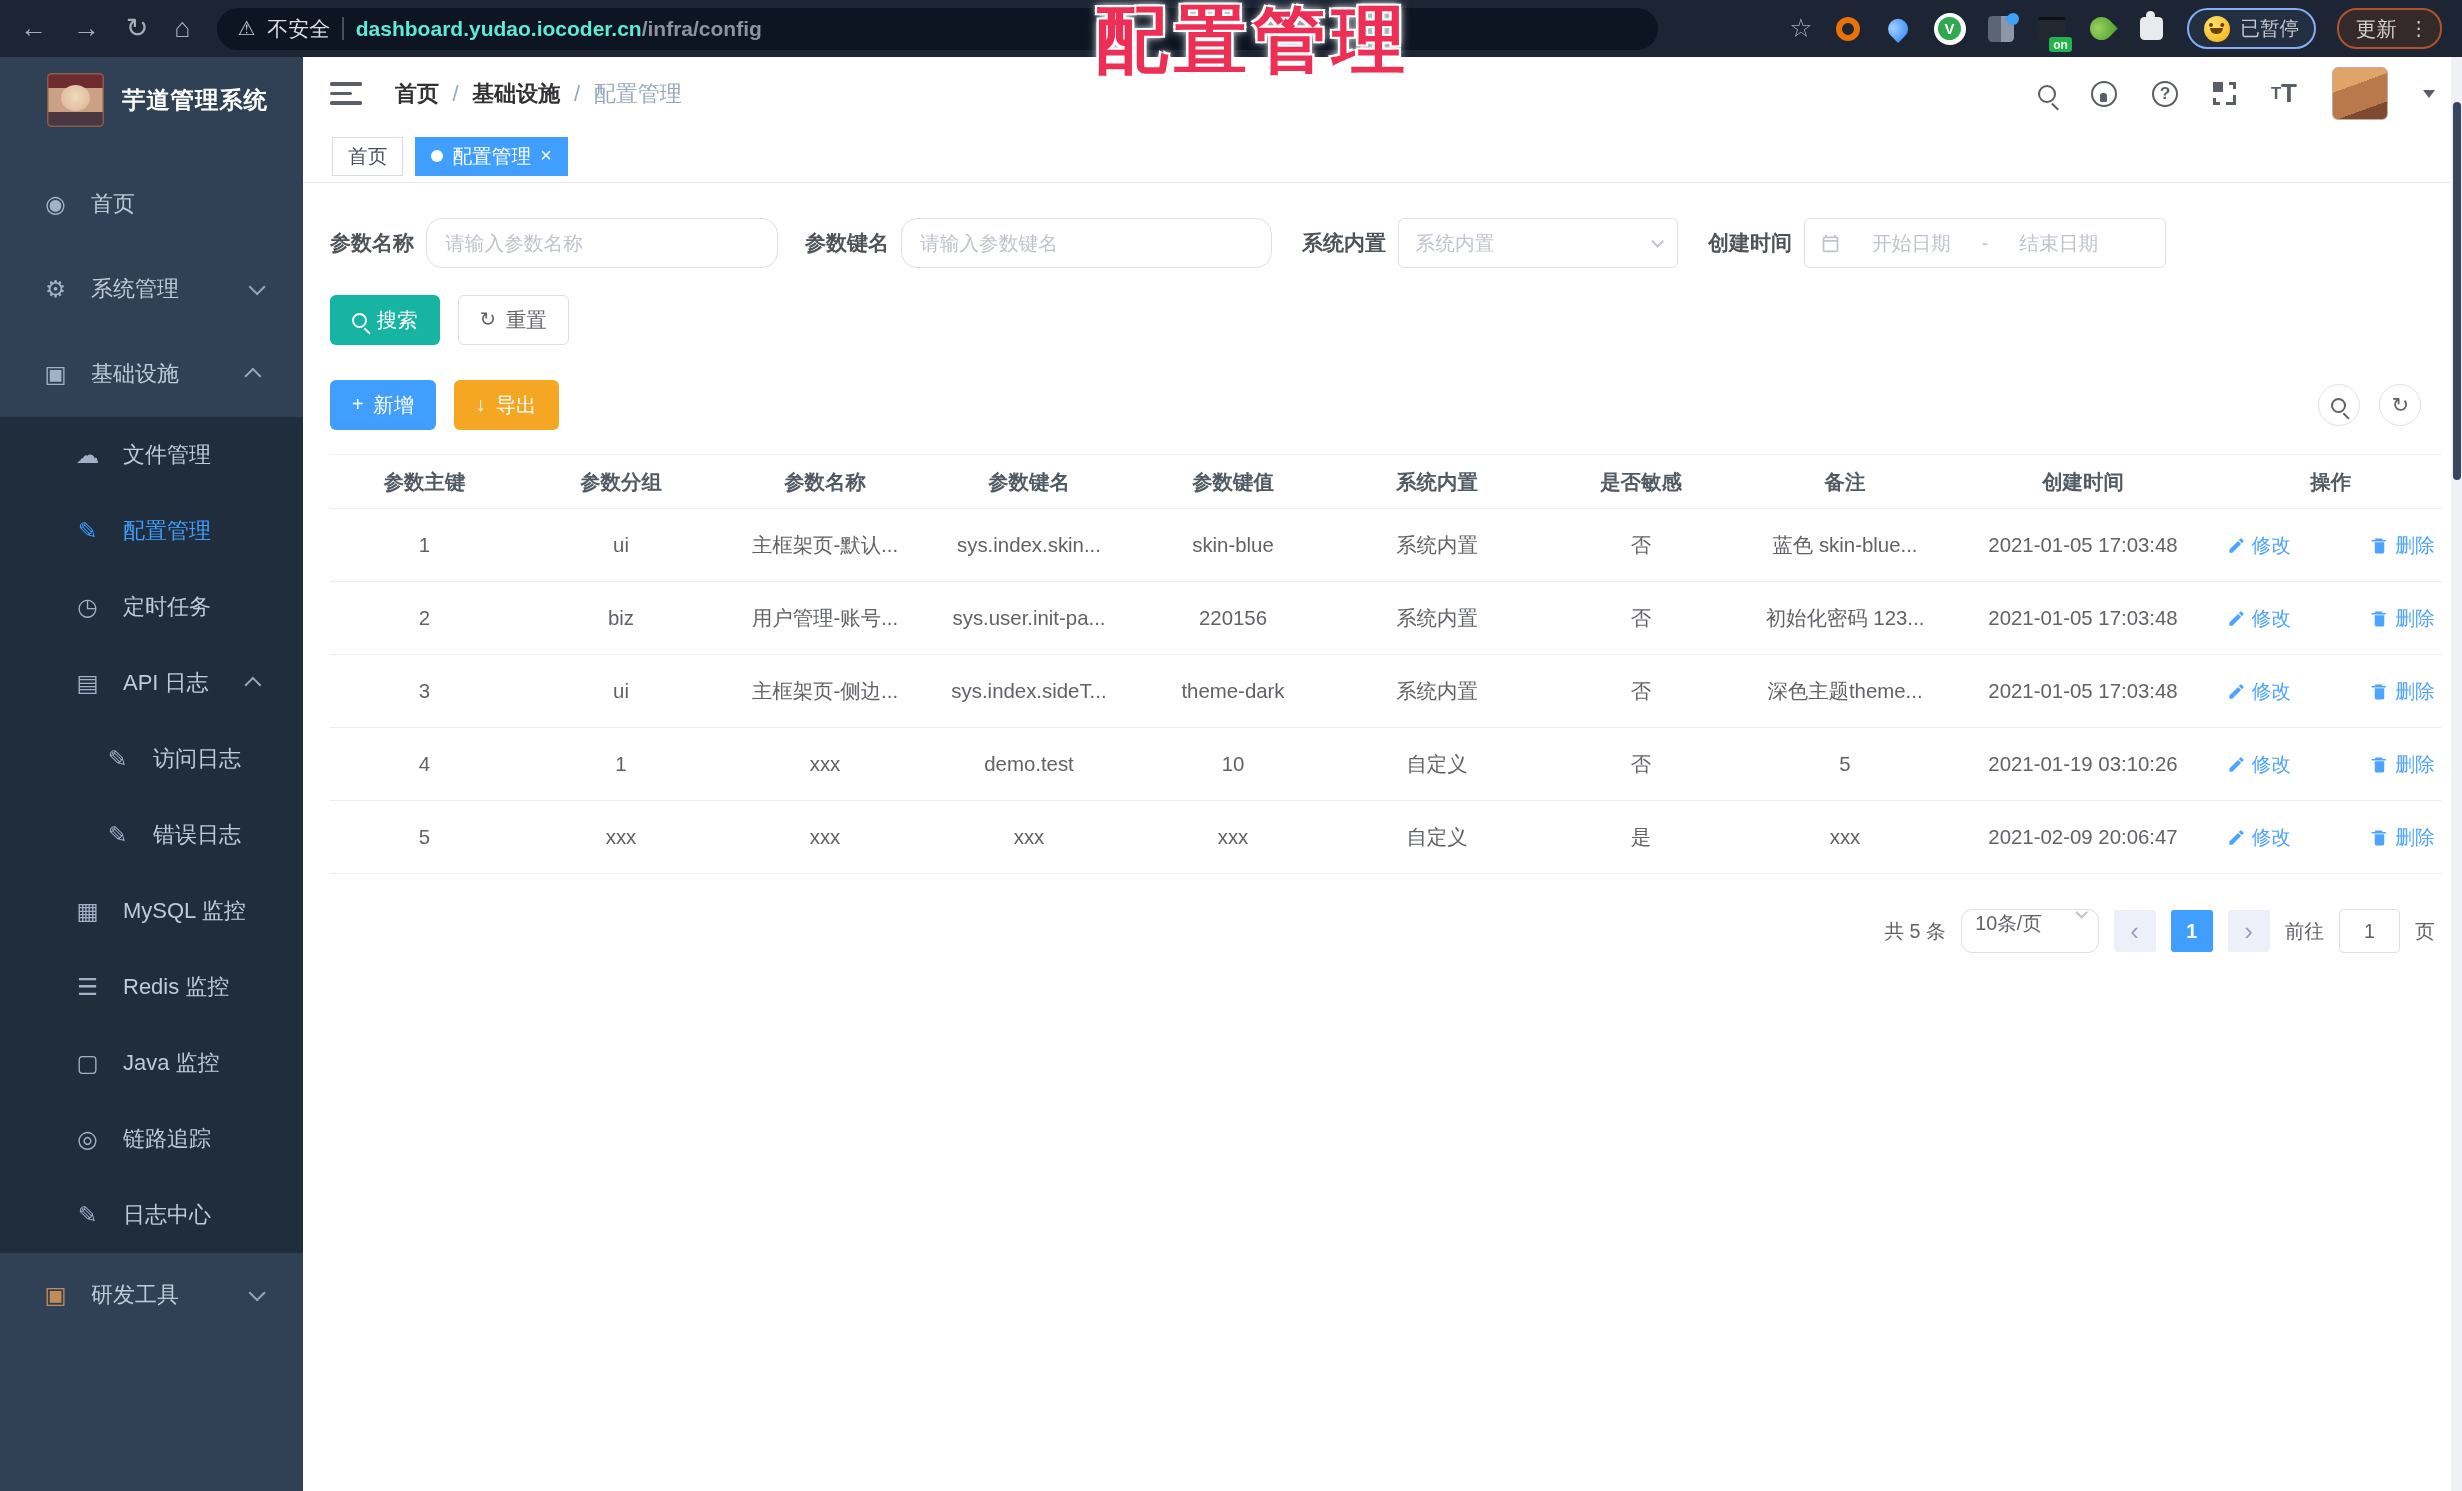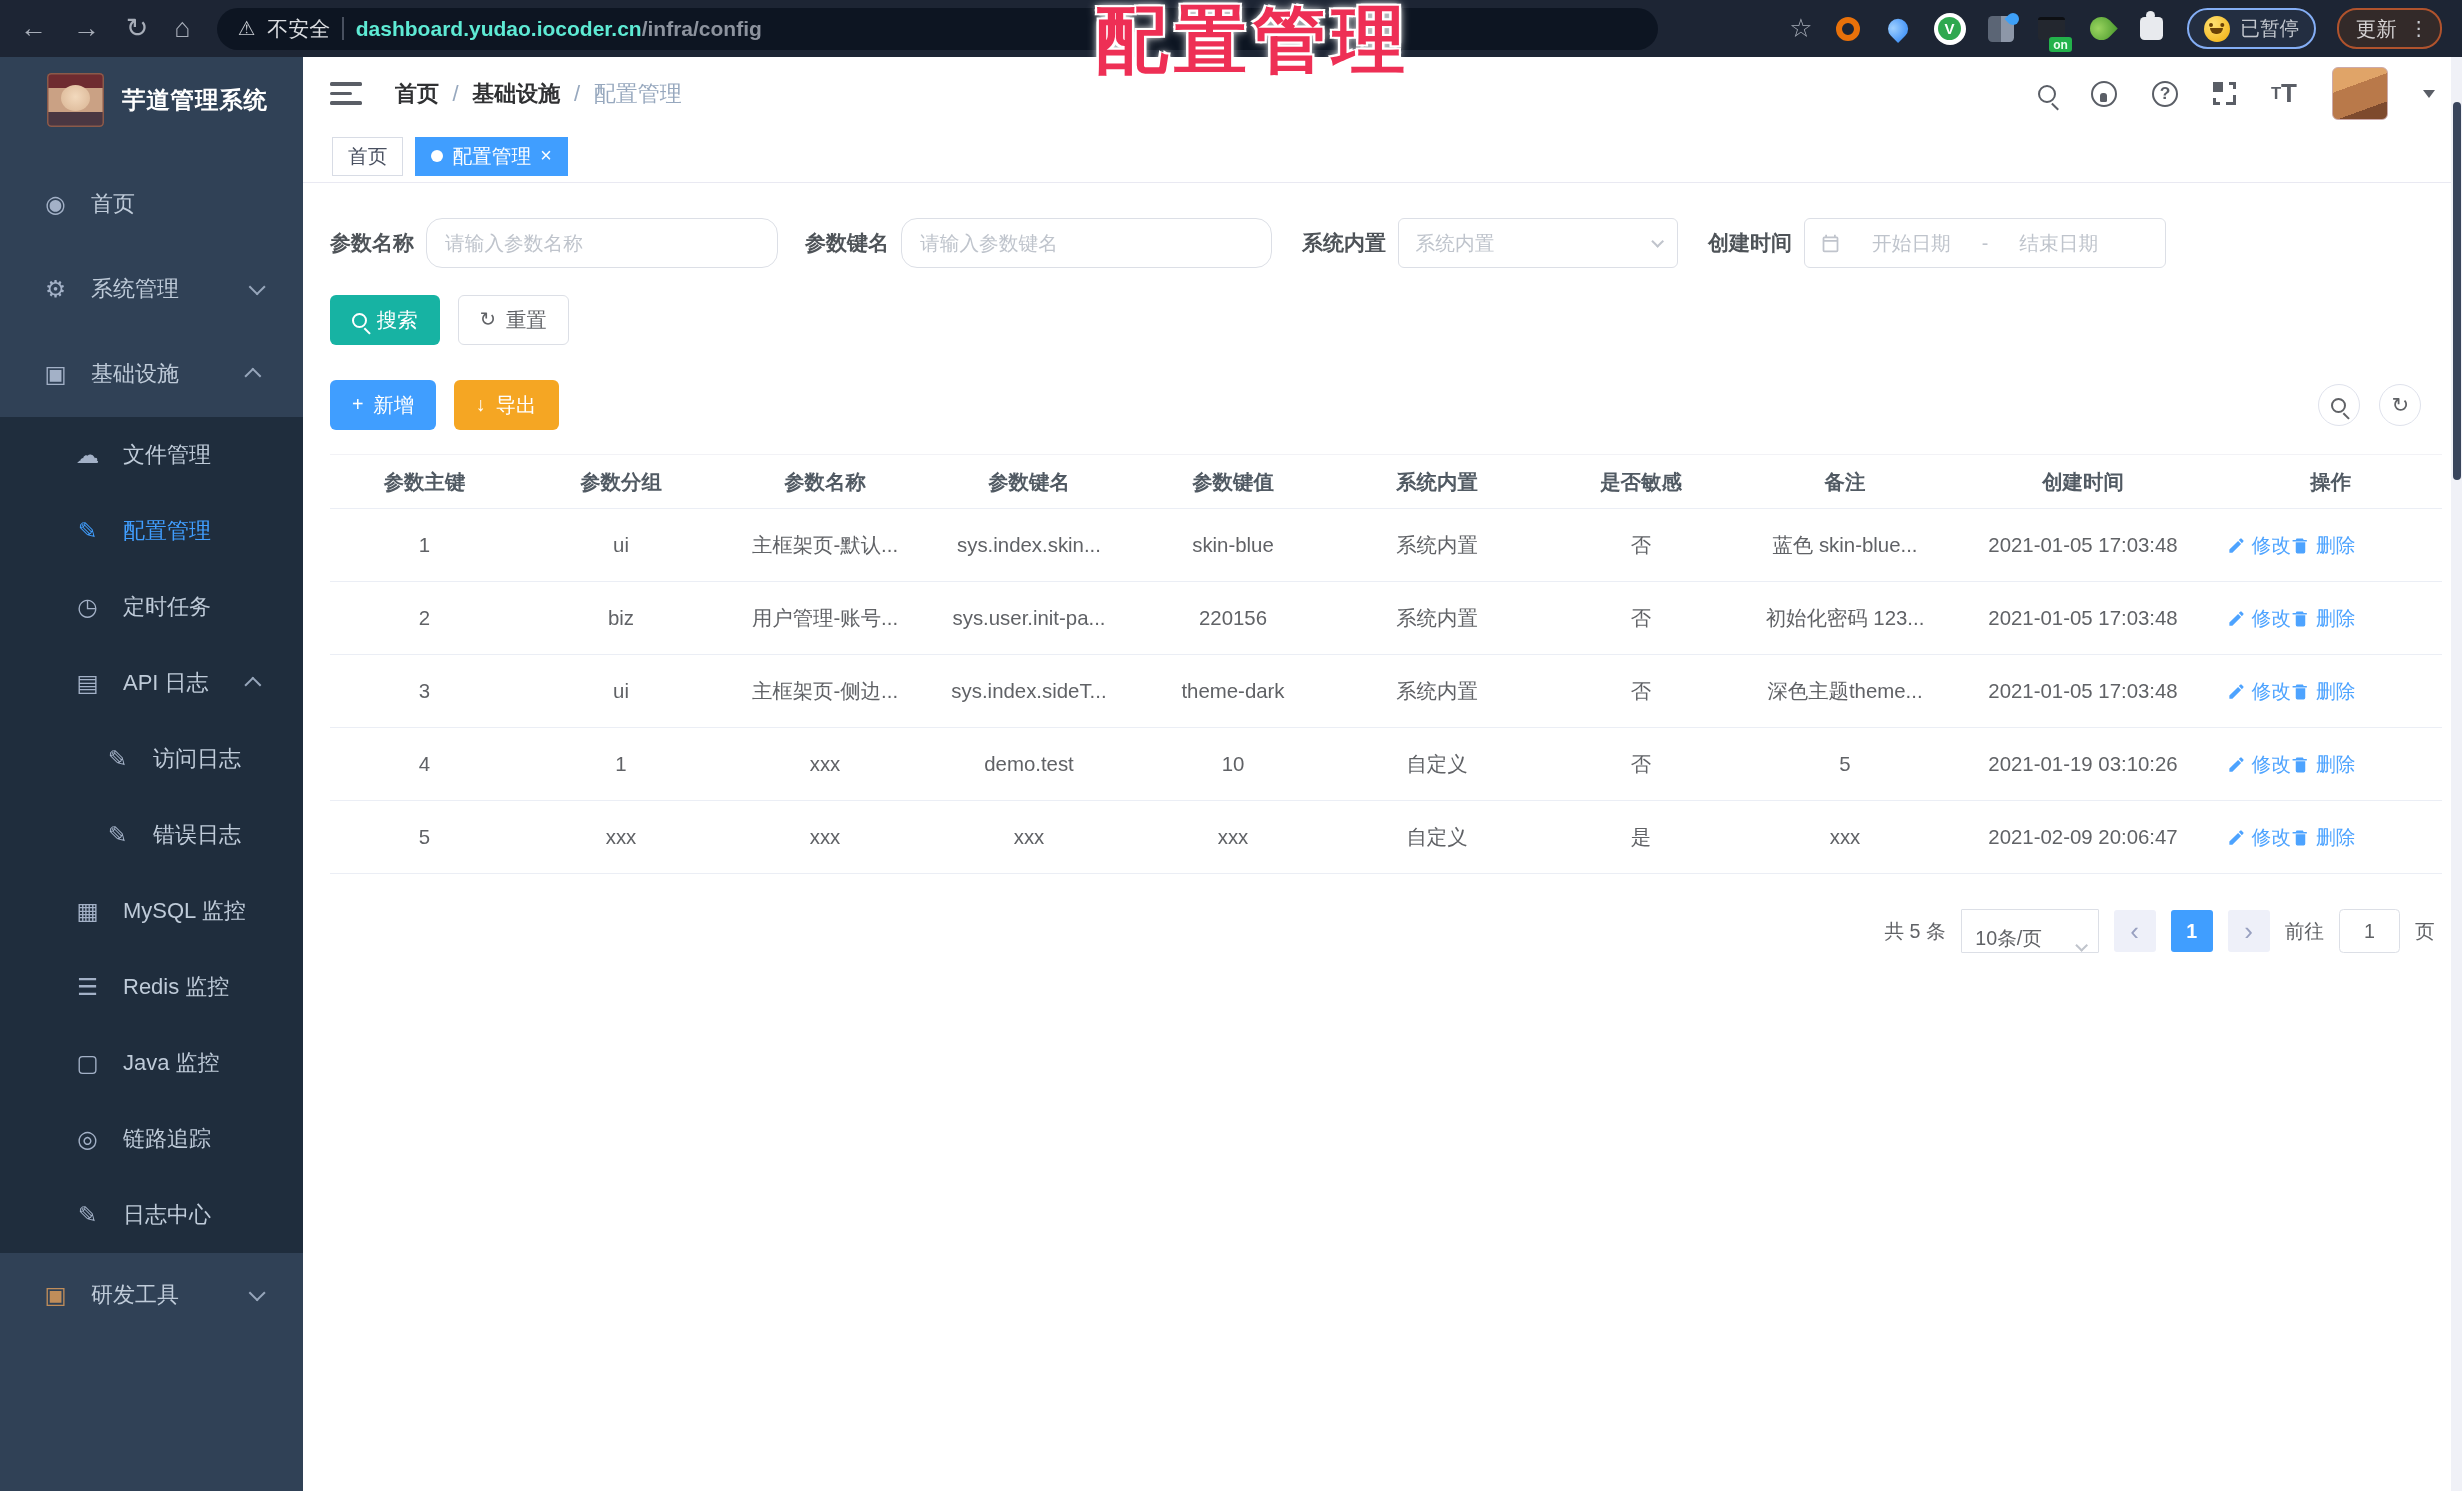--- a/index.html
+++ b/index.html
@@ -114,26 +114,26 @@
   .mag.small::after { background:#fff; left:12px; top:12px; height:7.6px; }
   .toolbar-right { margin-left:auto; display:flex; gap:19.7px; margin-right:21px; }
   .circle-btn { width:42px; height:42px; border:1.5px solid #dfe2ec; border-radius:50%; display:flex; align-items:center; justify-content:center; color:#606266; cursor:pointer; font-size:21px; background:#fff; }
   .mag.dark2 { width:15px; height:15px; border-color:#606266; }
   .mag.dark2::after { background:#606266; left:12px; top:12px; height:7.6px; }
   
   .table { margin-top:24px; border-top:0.8px solid #f2f2f6; }
   .trow { display:grid; grid-template-columns:189px 204px 204px 204px 204px 204px 204px 204px 272px 1fr; align-items:center; min-height:73px; border-bottom:0.8px solid #ebeef5; font-size:20.4px; color:#606266; text-align:center; }
   .trow.head { min-height:54px; font-weight:700; color:#515a63; }
   .td, .th { padding:0 7.6px; overflow:hidden; white-space:nowrap; text-overflow:ellipsis; }
-  .actions { display:flex; align-items:center; justify-content:flex-start; }
+  .actions { display:flex; align-items:center; justify-content:space-between; }
   .link { color:#4da3ff; display:inline-flex; align-items:center; gap:6px; cursor:pointer; font-size:19.7px; }
   .link svg { width:19px; height:19px; }
   
   .pagination { display:flex; align-items:center; justify-content:flex-end; gap:15px; margin-top:35px; font-size:19.7px; color:#606266; padding-right:7.6px; }
-  .psize { width:138px; height:44px; border:0.8px solid #dcdfe6; border-radius:1px; display:flex; align-items:flex-end; justify-content:space-between; padding:0 13.6px; cursor:pointer; color:#606266; }
+  .psize { width:138px; height:44px; border:0.8px solid #dcdfe6; border-radius:11px; display:flex; align-items:flex-start; justify-content:space-between; padding:0 13.6px; cursor:pointer; color:#606266; }
   .pbtn { width:42px; height:42px; background:#eef0f9; border-radius:3px; display:flex; align-items:center; justify-content:center; color:#98a0c0; font-size:26px; cursor:pointer; }
   .pcur { width:42px; height:42px; background:#409EFF; color:#fff; border-radius:3px; display:flex; align-items:center; justify-content:center; font-weight:700; cursor:pointer; }
   .goto-input { width:61px; height:44px; border:0.8px solid #dcdfe6; border-radius:4.5px; text-align:center; font-size:19.7px; color:#606266; font-family:inherit; }
   
   .annotation { position:absolute; left:1095px; top:-7.6px; font-size:73px; font-weight:800; letter-spacing:6px; color:#ee2f55; z-index:99;
     text-shadow:0 0 6px #fff,0 0 10.6px #fff,2.3px 2.3px 0 #fff,-2.3px -2.3px 0 #fff,2.3px -2.3px 0 #fff,-2.3px 2.3px 0 #fff; white-space:nowrap; }
   .scrollbar { position:absolute; right:0; top:57px; width:10.6px; height:1434px; background:#f0f1f7; z-index:50; }
   .scroll-thumb { position:absolute; top:45px; left:1.5px; width:7.6px; height:378px; background:#39455c; border-radius:4.5px; }
 </style>
 </head>

